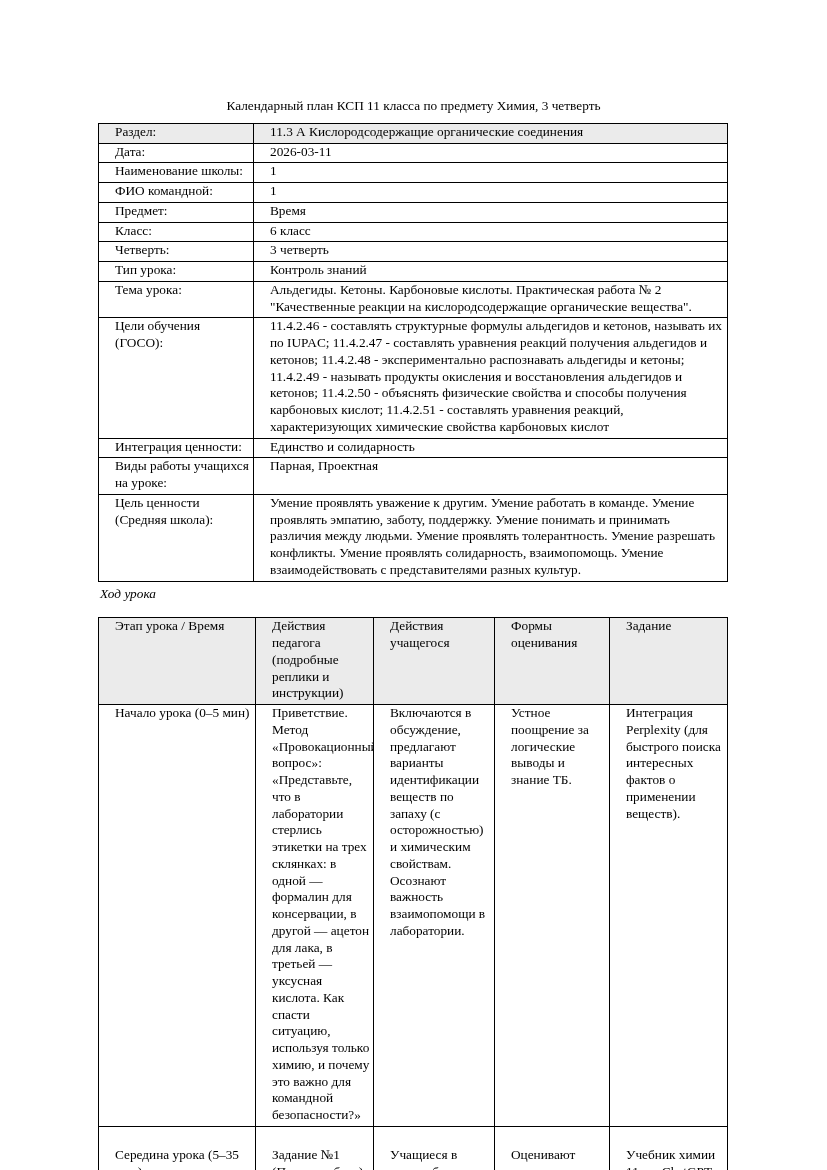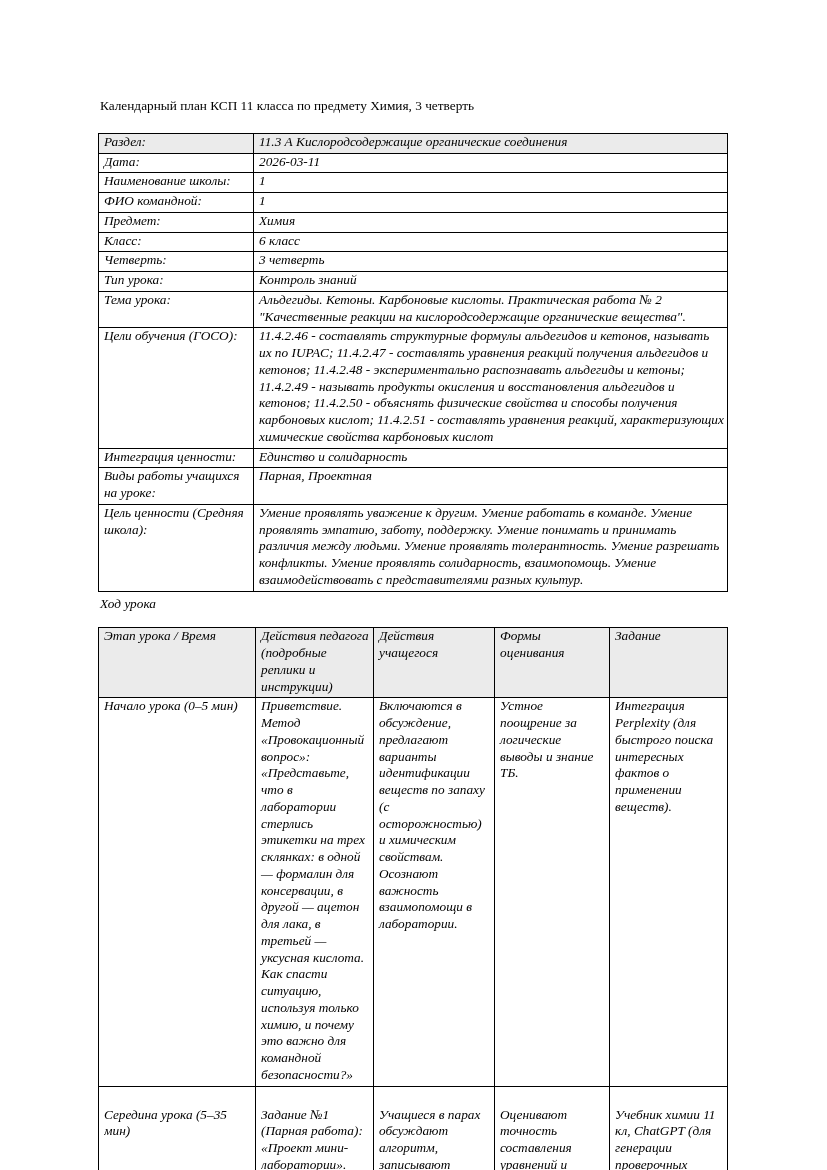--- a/index.html
+++ b/index.html
@@ -15,35 +15,35 @@
     line-height: 1.26;
     color: #000000;
     overflow: hidden;
   }
   .content {
     margin-left: 98px;
     padding-top: 98px;
     width: 629px;
   }
   .doc-title {
-    margin: 0 0 18px 2px;
+    margin: 0 0 8px 2px;
+    text-align: center;
   }
   table {
     border-collapse: collapse;
     table-layout: fixed;
     width: 629px;
   }
   td, th {
     border: 1px solid #000000;
-    padding: 0 3px 2px 5px;
+    padding: 0 3px 2px 16px;
     vertical-align: top;
     text-align: left;
     font-weight: normal;
     overflow: hidden;
-    font-style: italic;
   }
   tr.shaded td, tr.shaded th {
     background: #ebebeb;
   }
   .section-label {
     margin: 4px 0 15px 2px;
     font-style: italic;
   }
   
   col.c-label { width: 155px; }
@@ -85,21 +85,21 @@
       <tr>
         <td>Наименование школы:</td>
         <td>1</td>
       </tr>
       <tr>
         <td>ФИО командной:</td>
         <td>1</td>
       </tr>
       <tr>
         <td>Предмет:</td>
-        <td>Химия</td>
+        <td>Время</td>
       </tr>
       <tr>
         <td>Класс:</td>
         <td>6 класс</td>
       </tr>
       <tr>
         <td>Четверть:</td>
         <td>3 четверть</td>
       </tr>
       <tr>

